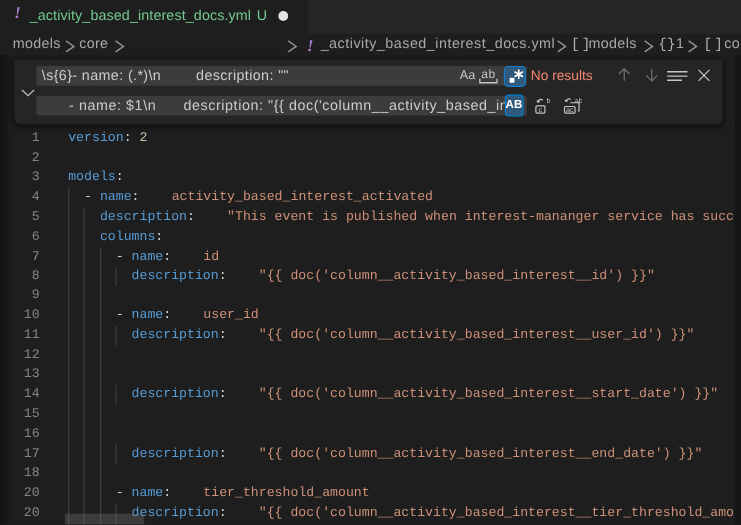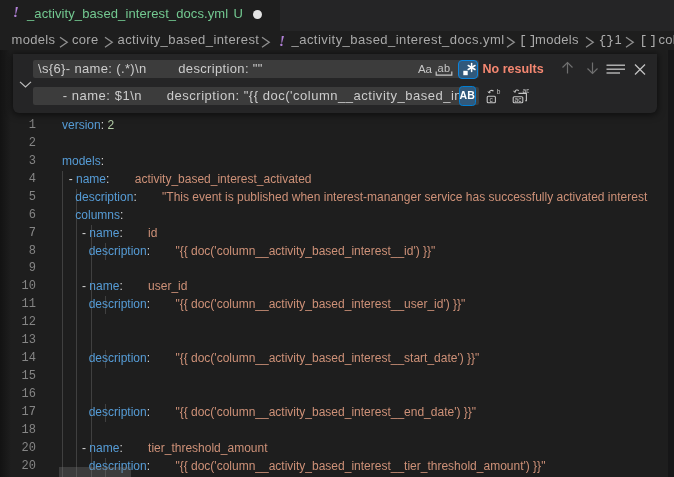--- a/index.html
+++ b/index.html
@@ -22,21 +22,21 @@
   .sym { font-family:"Liberation Mono",monospace; font-size:13px; color:#b0b0b0; font-style:normal; }
   .sym .g { display:inline-block; width:2px; }
   .ws { letter-spacing:0.32px; }
   .wsl { letter-spacing:0.42px; }
 
   
   #editor { position:absolute; left:0; top:50px; width:674px; height:427px; background:#1e1e1e; overflow:hidden; }
   .ln { position:absolute; width:36px; height:17.95px; line-height:17.95px; text-align:right;
         font-family:"Liberation Mono",monospace; font-size:12px; color:#858585; }
   .cl { position:absolute; left:62.0px; height:17.95px; line-height:17.95px; white-space:pre;
-        font-family:Liberation Sans, sans-serif; font-size:12px; color:#d4d4d4; }
+        font-family:Liberation Mono, monospace; font-size:12px; color:#d4d4d4; }
   .cl i { font-style:normal; }
   .k { color:#569cd6; }
   .p { color:#d4d4d4; }
   .s { color:#ce9178;margin-left:22px; }
   .n { color:#b5cea8; }
   .ig { position:absolute; width:1px; background:#404040; }
   #lshadow { position:absolute; left:0; top:0; width:11px; height:427px;
       background:linear-gradient(to right, rgba(0,0,0,0.38), rgba(0,0,0,0)); }
   #rshadow { position:absolute; right:0; top:0; width:6px; height:427px; background:#161617; }
   #hscroll { position:absolute; left:59px; top:417px; width:72px; height:10px; background:rgba(121,121,121,0.33); }
@@ -51,21 +51,21 @@
   #freplace { top:33px; padding:0 26px 0 5px; letter-spacing:0.52px; }
   .fbtn { position:absolute; color:#c5c5c5; }
   #bAa { left:402px; top:6px; width:20px; height:18px; line-height:18px; font-size:11.5px; text-align:center; }
   #bab { left:421px; top:6px; width:20px; height:18px; }
   #bab .abt { position:absolute; left:3px; top:0.5px; width:14px; text-align:center; font-size:11px; line-height:14px; letter-spacing:0.3px; }
   #bre { position:absolute; left:445px; top:6px; width:20px; height:18.5px; background:#31597b; border:1.4px solid #0b84dd;
       border-radius:4px; }
   #bAB { position:absolute; left:445.5px; top:32px; width:17.5px; height:19.5px; background:#31597b; border:1px solid #007fd4;
       border-radius:3.5px; color:#ffffff; font-size:10.5px; font-weight:700; text-align:center; line-height:17px;
       letter-spacing:0.2px; }
-  #noresults { position:absolute; left:469.5px; top:6px; height:18px; line-height:18px; font-size:12.5px; color:#f48771;font-weight:bold; }
+  #noresults { position:absolute; left:469.5px; top:6px; height:18px; line-height:18px; font-size:12.5px; color:#f48771; }
 </style></head>
 <body>
 <div id="app">
 
   <div id="tabbar">
     <div id="tab">
       <span class="yicon">!</span>
       <span id="tabname">_activity_based_interest_docs.yml</span>
       <span id="tabu">U</span>
       <span id="tabdot"></span>
@@ -74,21 +74,20 @@
 
   <div id="bcrow">
     <span class="bc" style="left:11.5px"><span class="ws">models</span></span>
       <span class="bchev" style="left:58px"><svg width="12" height="14" viewBox="0 0 12 14">
           <path d="M2 2.2 L9.2 7.2 L2 12.2" fill="none" stroke="#909090" stroke-width="1.35"></path>
         </svg></span>
       <span class="bc" style="left:72px"><span class="ws">core</span></span>
       <span class="bchev" style="left:102.7px"><svg width="12" height="14" viewBox="0 0 12 14">
           <path d="M2 2.2 L9.2 7.2 L2 12.2" fill="none" stroke="#909090" stroke-width="1.35"></path>
         </svg></span>
-      <span class="bc" style="left:117.5px"><span class="wsl">activity_based_interest</span></span>
       <span class="bchev" style="left:259.7px"><svg width="12" height="14" viewBox="0 0 12 14">
           <path d="M2 2.2 L9.2 7.2 L2 12.2" fill="none" stroke="#909090" stroke-width="1.35"></path>
         </svg></span>
       <span class="bc" style="left:279px"><span class="yicon" style="font-size:15px;position:relative;top:1.5px">!</span></span>
       <span class="bc" style="left:291.5px"><span style="letter-spacing:0.46px">_activity_based_interest_docs.yml</span></span>
       <span class="bchev" style="left:505px"><svg width="12" height="14" viewBox="0 0 12 14">
           <path d="M2 2.2 L9.2 7.2 L2 12.2" fill="none" stroke="#909090" stroke-width="1.35"></path>
         </svg></span>
       <span class="bc" style="left:519px"><span class="sym">[<i class="g"></i>]</span></span>
       <span class="bc" style="left:535px"><span class="ws">models</span></span>

